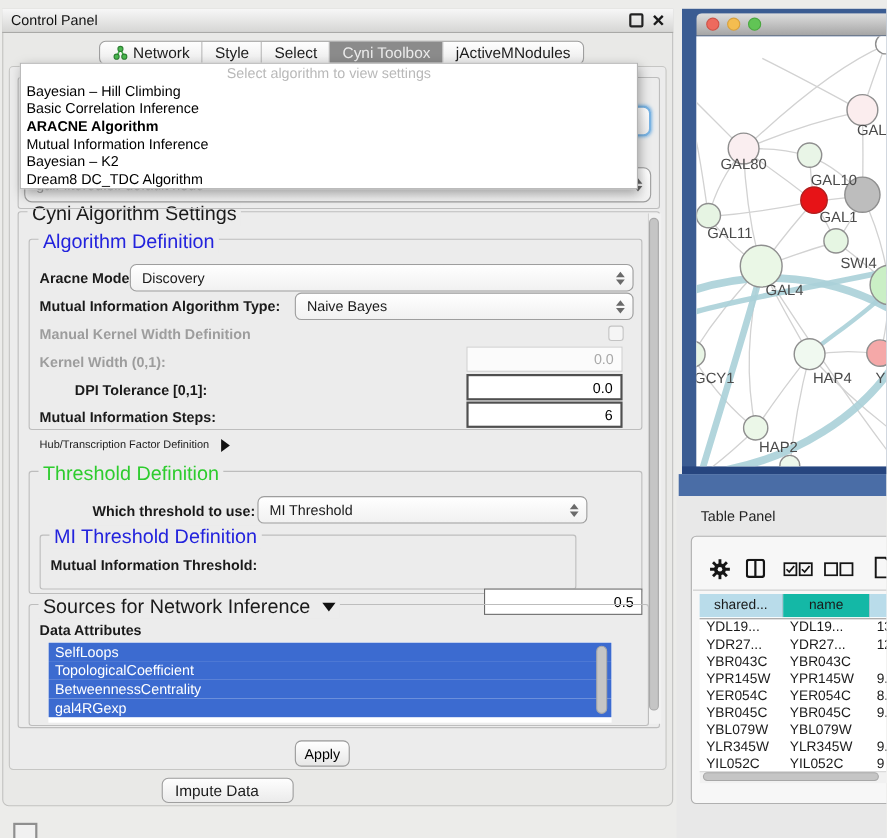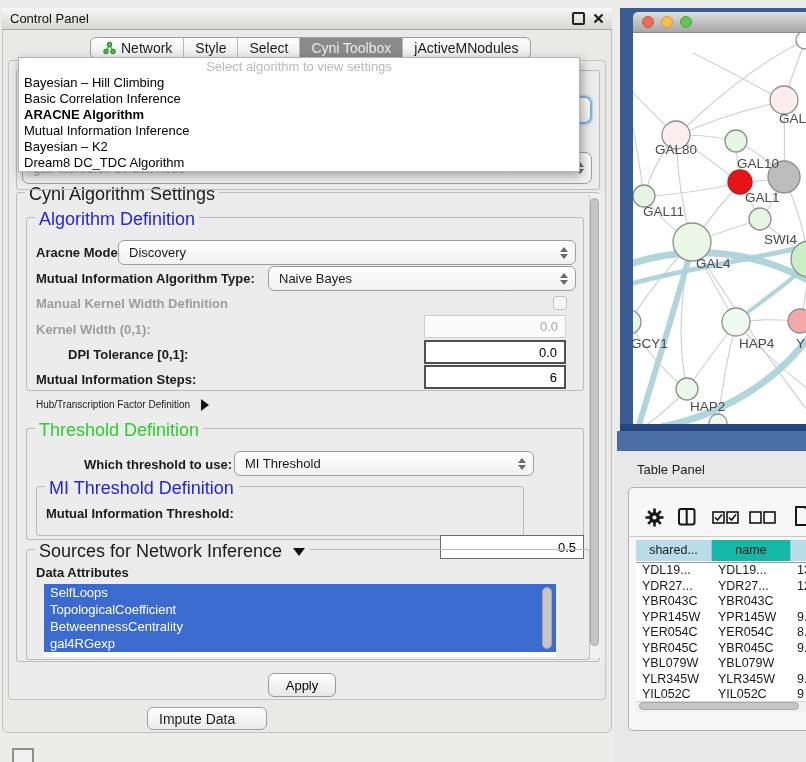--- a/index.html
+++ b/index.html
@@ -226,21 +226,21 @@
   </div>
   <span class="lbl bold" style="left:36px;top:565px;">Data Attributes</span>
   <div id="attr-list" class="abs attr-list" style="left:44px;top:584px;width:512px;height:73px;">
       <div class="attr-item">SelfLoops</div>
       <div class="attr-item">TopologicalCoefficient</div>
       <div class="attr-item">BetweennessCentrality</div>
       <div class="attr-item">gal4RGexp</div>
     </div>
   <div class="abs sb-thumb" style="left:542px;top:587px;width:10px;height:62px;"></div>
 
-  <button class="abs apply-btn" style="left:268px;top:673px;width:68px;height:24px;">Apply</button>
+  <button class="abs apply-btn" style="left:268px;top:673px;width:50px;height:24px;">Apply</button>
   <div id="bottom-tabs" class="abs seg" style="left:147px;top:707px;height:23px;flex-direction:column;">
       <div class="tab" style="line-height: 22px;">Impute Data</div>
       <div class="tab" style="line-height: 22px;">Discretize Data</div>
       <div class="tab selected" style="line-height: 22px;">Mode Network</div>
     </div>
 
   <div class="abs" style="left:12px;top:748px;width:22px;height:18px;border:2px solid #8f8f8f;background:#f1f1f1;"></div>
 
   <div class="abs net-frame"></div>
   <div class="abs net-frame-bottom"></div>

